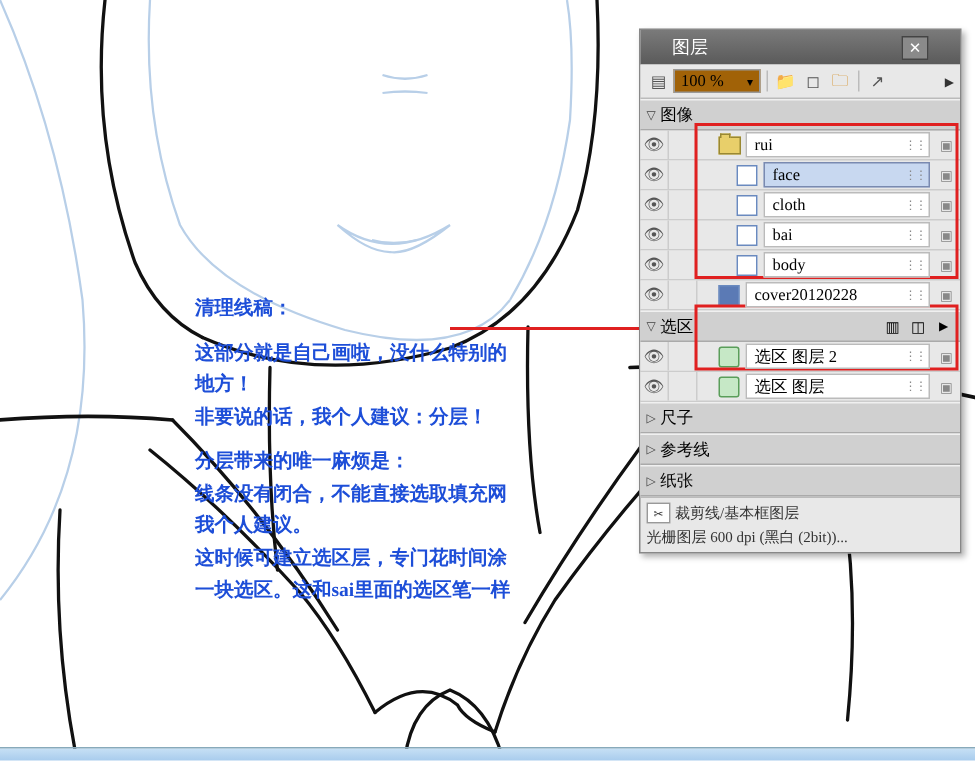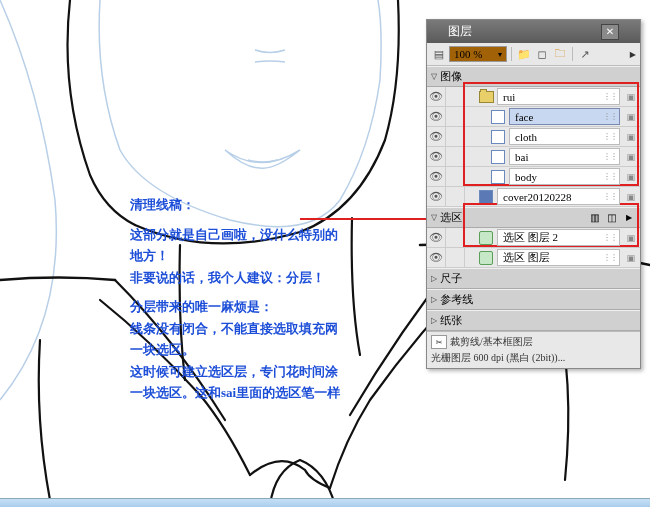--- a/index.html
+++ b/index.html
@@ -94,21 +94,21 @@
 
 <div class="redline" style="left:300px;top:218px;width:132px"></div>
 
 <div class="annotation">
   <p>清理线稿：</p>
   <p class="gap">这部分就是自己画啦，没什么特别的</p>
   <p>地方！</p>
   <p>非要说的话，我个人建议：分层！</p>
   <p class="gap">分层带来的唯一麻烦是：</p>
   <p>线条没有闭合，不能直接选取填充网</p>
-  <p>一块选区。</p>
+  <p>我个人建议。</p>
   <p>这时候可建立选区层，专门花时间涂</p>
   <p>一块选区。这和sai里面的选区笔一样</p>
 </div>
 
 <div class="panel">
   <div class="titlebar">
     <span>图层</span>
     <span class="close-x">✕</span>
   </div>
   <div class="toolbar">

